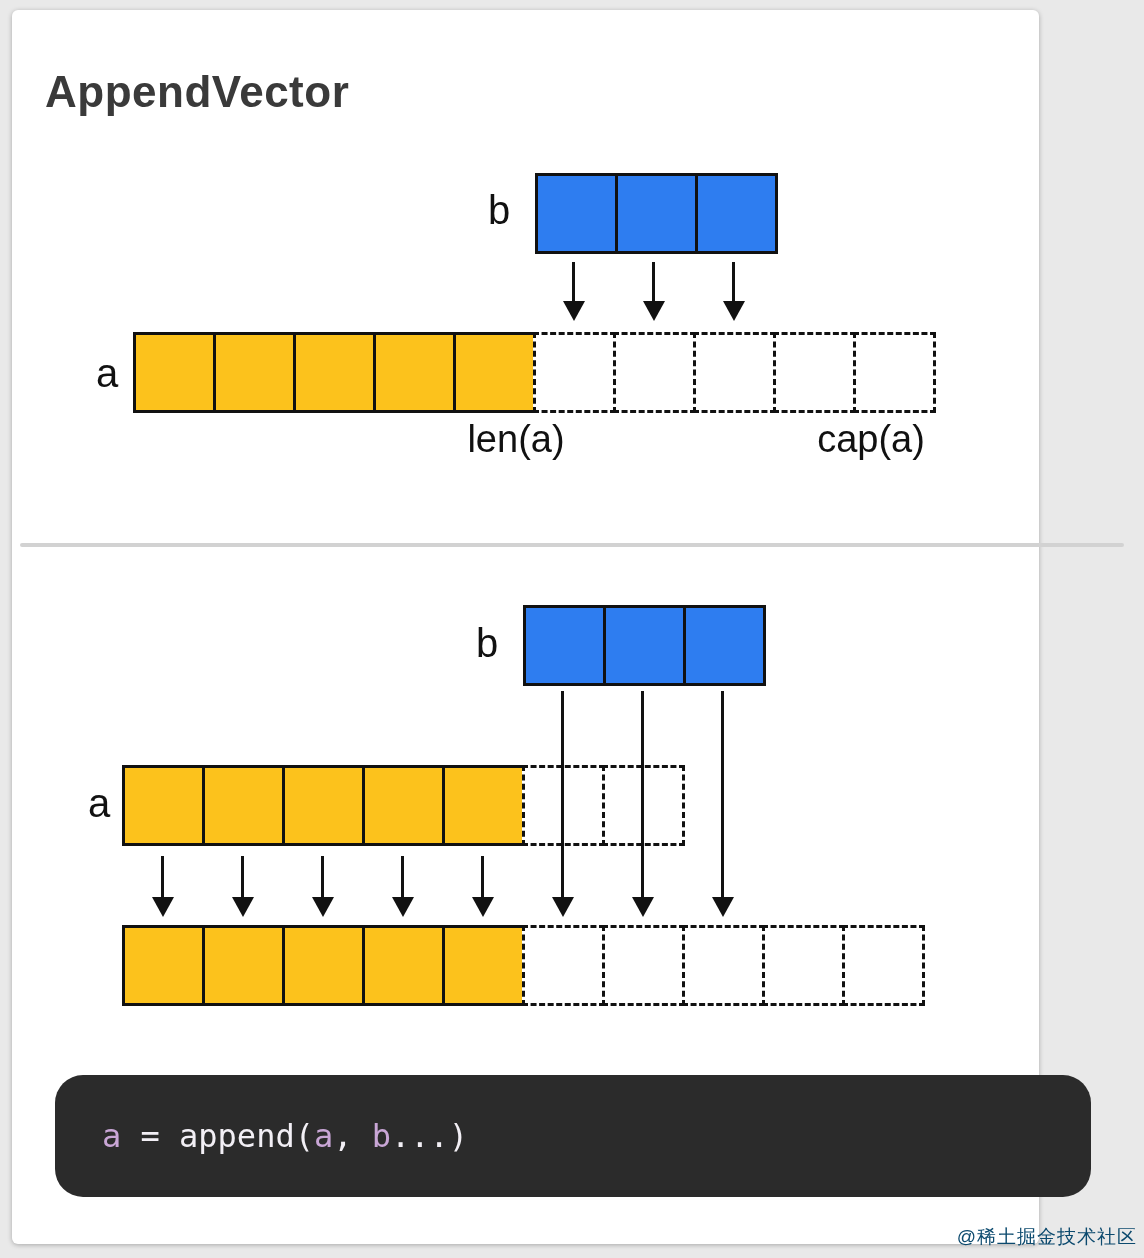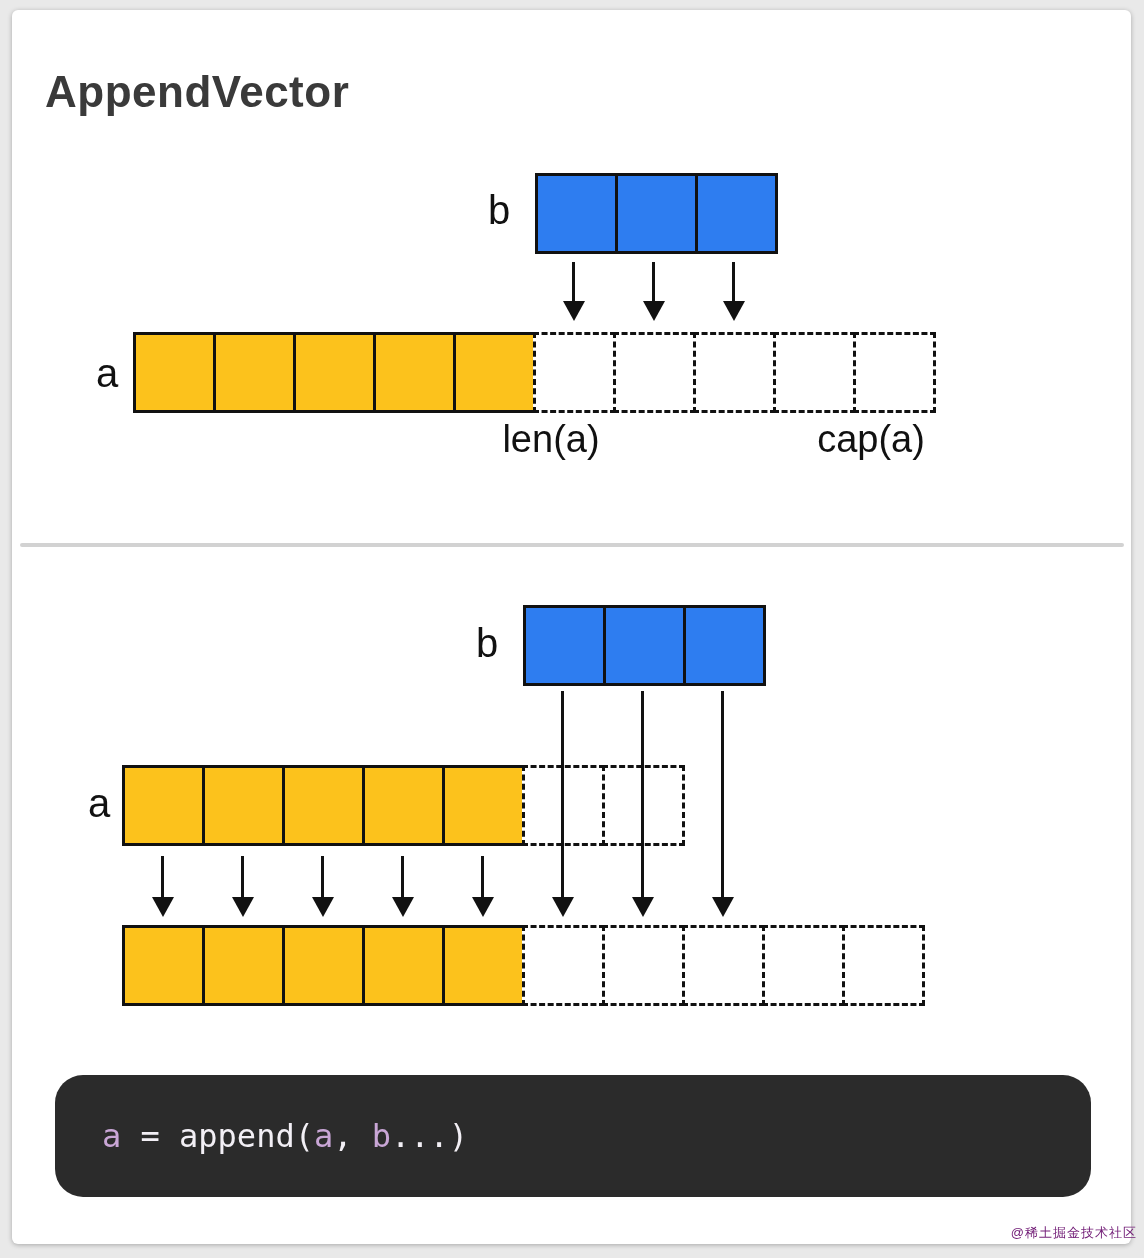--- a/index.html
+++ b/index.html
@@ -3,23 +3,24 @@
 <meta charset="utf-8">
 <style>
   html,body { margin:0; padding:0; }
   body { font-family:"Liberation Sans", sans-serif; }
 
   .stage {
     position:relative; width:1144px; height:1258px;
     background:#e9e9e9; overflow:hidden;
   }
   .card {
-    position:absolute; left:12px; top:10px; width:1119px; height:1234px;
+    position:absolute; left:12px; top:10px; width:992px; height:1234px;
     background:#ffffff; border-radius:6px;
     box-shadow:0 1px 5px rgba(0,0,0,0.28);
+    padding-left:35px;
   }
 
   .title {
     position:absolute; left:33px; top:58px;
     font-size:44px; font-weight:700; color:#3a3a3a; letter-spacing:0.5px;
     line-height:1.1;
   }
 
   .diag-label {
     position:absolute; font-size:40px; color:#111; line-height:1;
@@ -61,21 +62,21 @@
     position:absolute; left:47px; top:0; height:122px;
     display:flex; align-items:center;
     font-family:"DejaVu Sans Mono", monospace;
     font-size:32px; color:var(--codePlain,#f2eff5); white-space:pre;
   }
   .code-line .var { color:var(--codeVar,#c9a6d6); }
   .code-line .plain { color:var(--codePlain,#f2eff5); }
 
   .watermark {
     position:absolute; right:7px; top:1224px;
-    font-size:13px; color:#701a75; letter-spacing:1px;
+    font-size:19px; color:#0c4a6e; letter-spacing:1px;
   }
 </style>
 </head>
 <body>
 
 <div class="stage">
   <div class="card">
 
     <div class="title">AppendVector</div>
 
@@ -99,21 +100,21 @@
         <div class="cell yellow"></div>
       </div>
     <div class="row" style="left:521px; top:322px;">
         <div class="cell dashed"></div>
         <div class="cell dashed"></div>
         <div class="cell dashed"></div>
         <div class="cell dashed"></div>
         <div class="cell dashed"></div>
       </div>
 
-    <div class="range-label" style="left:539px; top:410px;">len(a)</div>
+    <div class="range-label" style="left:504px; top:410px;">len(a)</div>
     <div class="range-label" style="left:859px; top:410px;">cap(a)</div>
 
     <div class="divider"></div>
 
     <div class="diag-label" style="left:464px; top:613px;">b</div>
     <div class="row" style="left:511px; top:595px;">
         <div class="cell blue"></div>
         <div class="cell blue"></div>
         <div class="cell blue"></div>
       </div>

